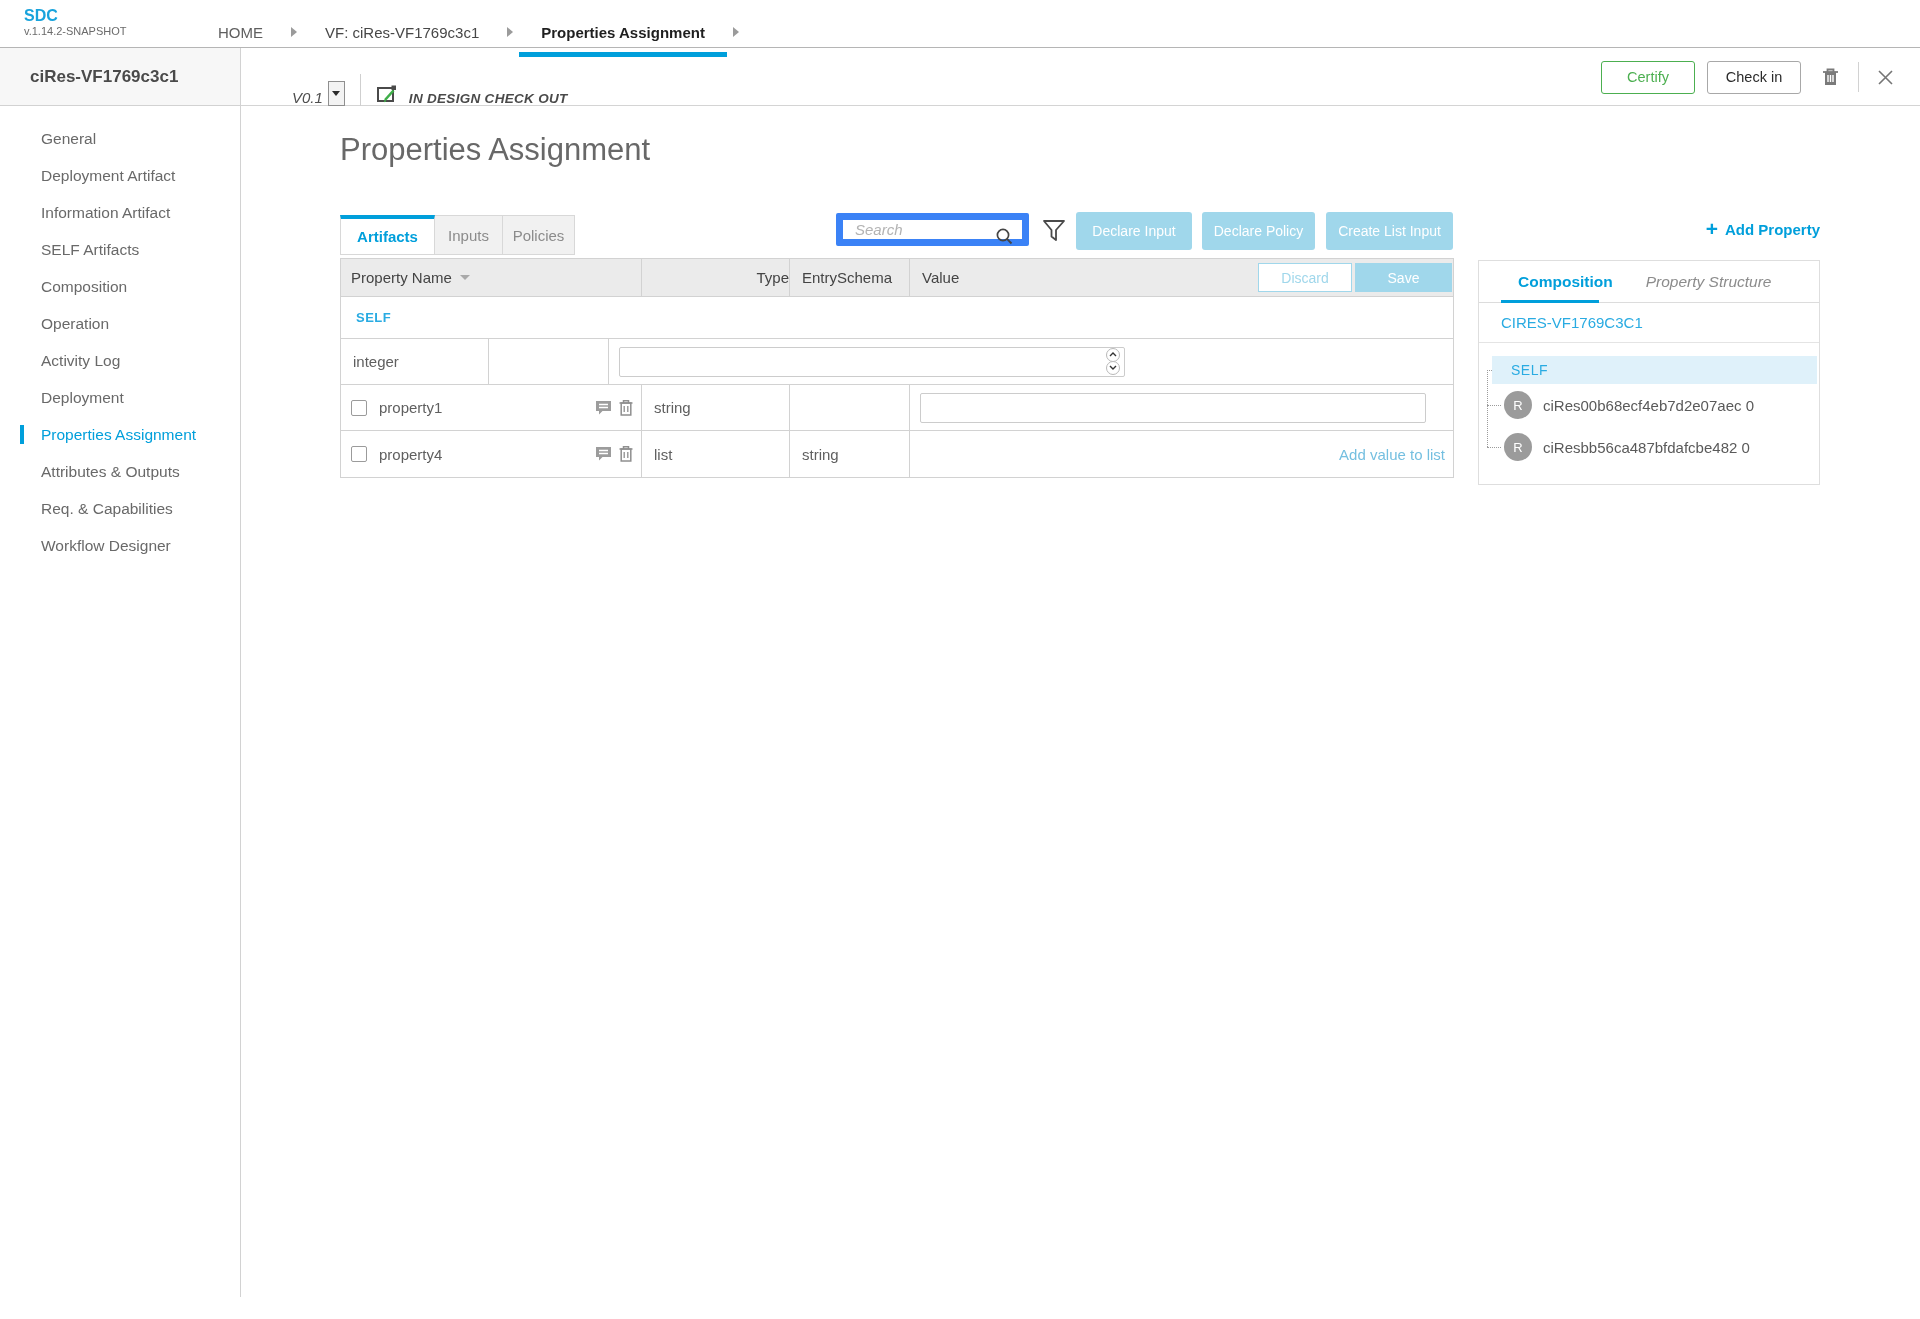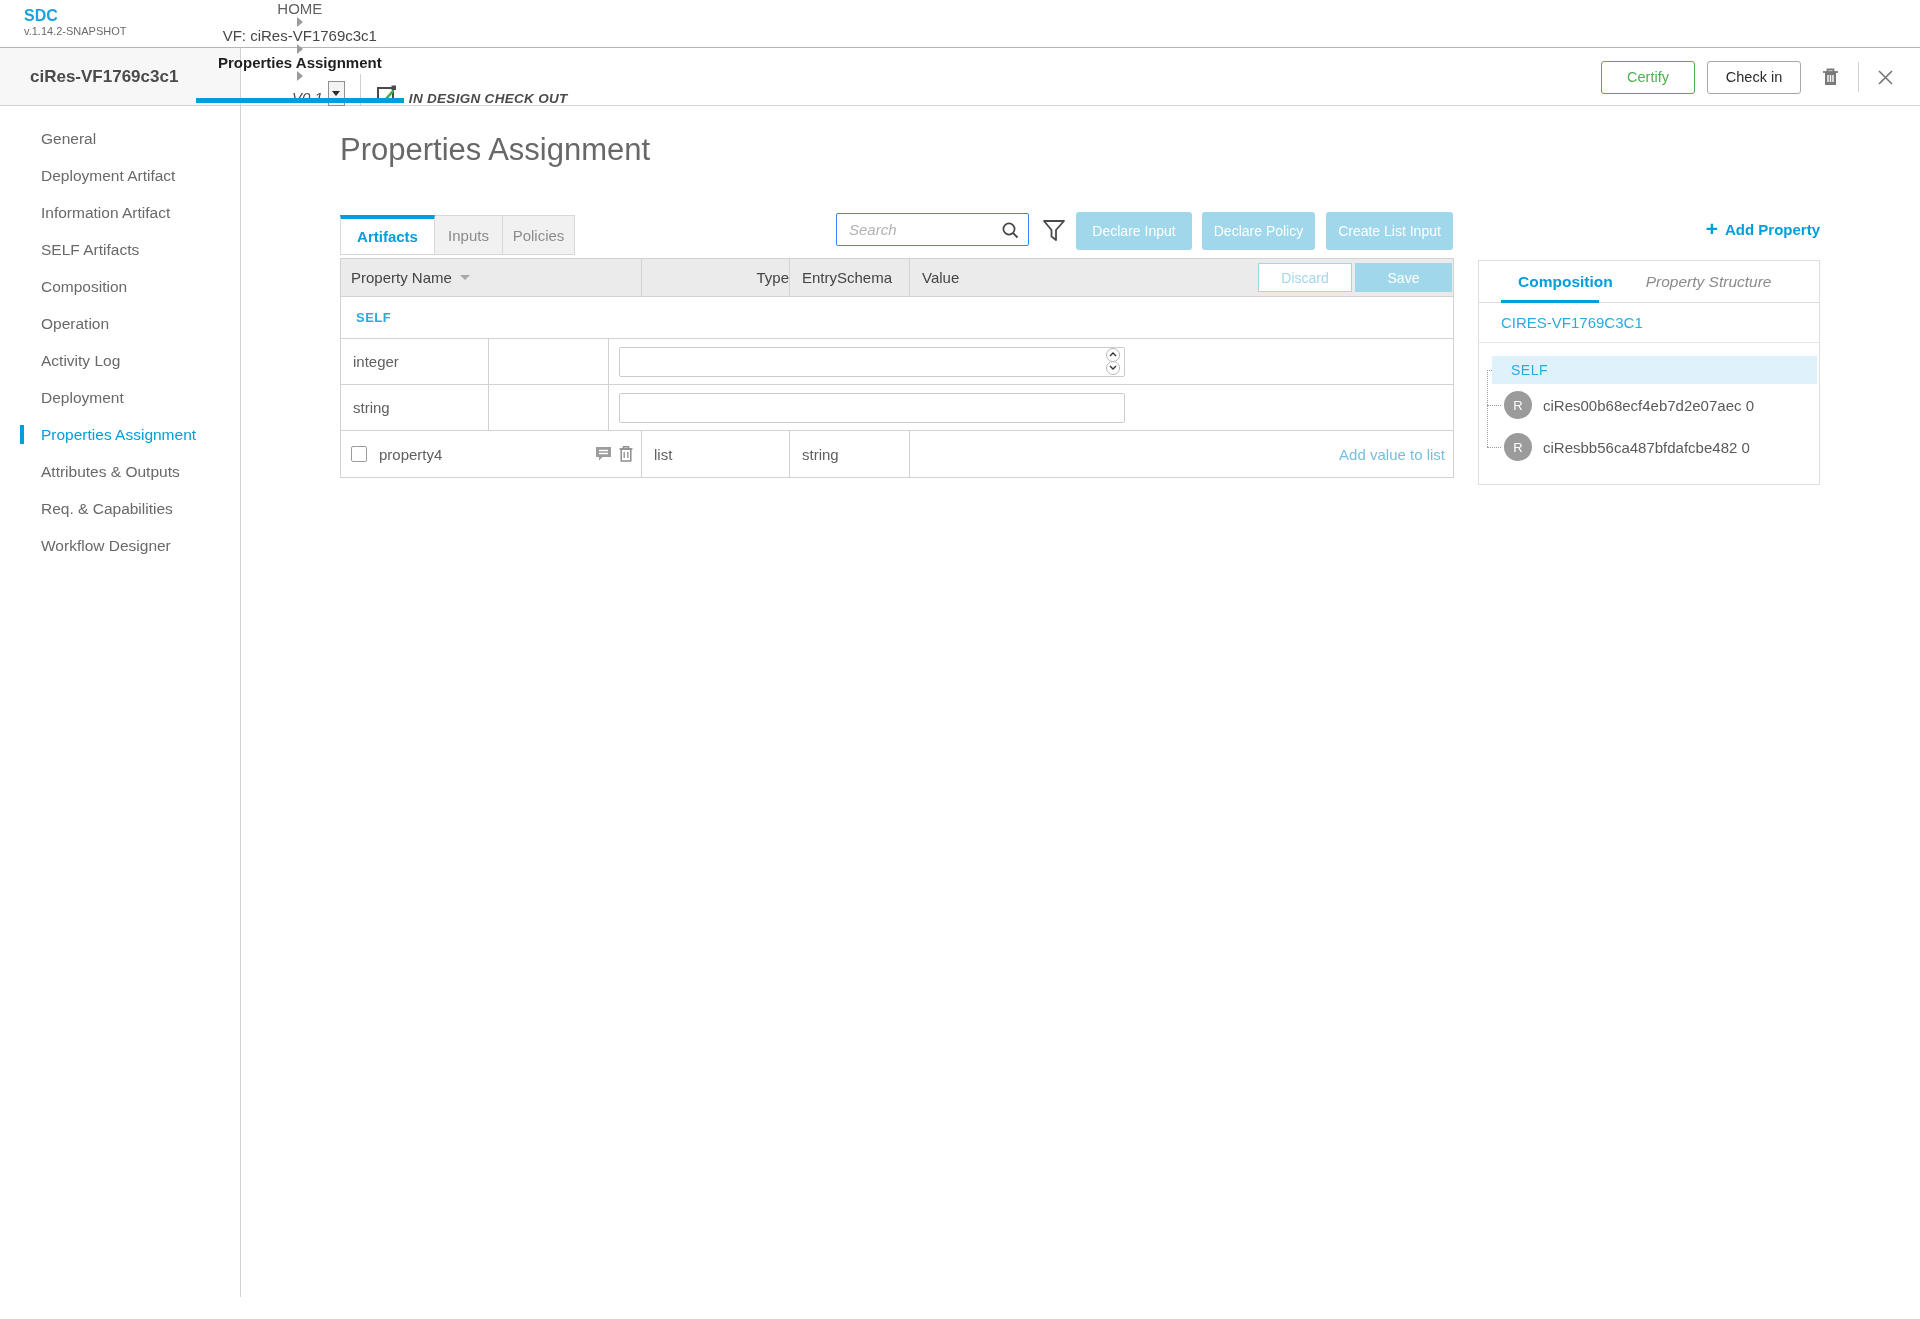--- a/index.html
+++ b/index.html
@@ -6,21 +6,21 @@
   html,body { background:#fff; }
   body { font-family:"Liberation Sans","DejaVu Sans",sans-serif; color:#4a4a4a; }
   .page { position:relative; width:1920px; height:1297px; background:#fff; overflow:hidden; }
 
   
   .topnav { position:absolute; left:0; top:0; width:1920px; height:48px; background:#fff;
             border-bottom:1px solid #b5b5b5; z-index:5; }
   .logo { position:absolute; left:24px; top:7px; cursor:pointer; }
   .logo-name { color:#18a3dc; font-weight:bold; font-size:16px; line-height:17px; }
   .logo-ver { color:#6b6b6b; font-size:11px; line-height:14px; }
-  .crumbs { position:absolute; left:212px; top:0; height:48px; display:flex; align-items:center;flex-direction:column; }
+  .crumbs { position:absolute; left:212px; top:8px; height:48px; display:flex; align-items:center; }
   .crumb { font-size:15px; color:#5f5f5f; cursor:pointer; position:relative; height:48px;
            display:flex; align-items:center; padding:0 6px; }
   .crumb.mid { color:#474747; }
   .crumb.active { color:#1f1f1f; font-weight:bold; }
   .crumb-underline { position:absolute; left:-16px; right:-16px; top:44px; height:5px; background:#009fdb; }
   .crumb-sep { width:0; height:0; border-left:6px solid #9b9b9b; border-top:5px solid transparent;
                border-bottom:5px solid transparent; margin:0 22px; }
 
   
   .sidebar { position:absolute; left:0; top:48px; width:241px; height:1271px; background:#fff;
@@ -61,21 +61,21 @@
   .tabs { position:absolute; left:99px; top:109px; display:flex; }
   .tab { height:40px; display:flex; align-items:center; justify-content:center; font-size:15px;
          border:1px solid #d8d8d8; background:#f1f1f1; color:#8b8b8b; cursor:pointer; }
   .tab + .tab { border-left:none; }
   .tab.active { background:#fff; color:#009fdb; font-weight:bold; border-top:4px solid #009fdb; }
   .tab-properties { width:95px; }
   .tab-inputs { width:68px; }
   .tab-policies { width:72px; }
 
   .search-wrap { position:absolute; left:595px; top:107px; width:193px; height:33px;
-                 border:1px solid #3b82f6; border-radius:2px; background:#fff; }
+                 border:7px solid #3b82f6; border-radius:2px; background:#fff; }
   .search-input { position:absolute; left:0; top:0; width:100%; height:100%; border:none; outline:none;
                   padding:0 34px 0 12px; font-size:15px; font-style:italic; color:#555; font-family:inherit; background:transparent; }
   .search-input::placeholder { color:#b3b3b3; font-style:italic; }
   .search-icon { position:absolute; right:8px; top:7px; cursor:pointer; }
   .filter-icon { position:absolute; left:800px; top:111px; cursor:pointer; }
 
   .action-btn { position:absolute; top:106px; height:38px; background:#a0d7eb; color:#fff; border:none;
                 border-radius:3px; font-size:14px; font-family:inherit; cursor:pointer; }
   .btn-declare-input { left:835px; width:116px; }
   .btn-declare-policy { left:961px; width:113px; }
@@ -311,20 +311,38 @@
                 <svg width="8" height="5" viewBox="0 0 8 5">
                     <path d="M1 1 L4 4 L7 1" stroke="#333" stroke-width="1.4" fill="none"></path>
                   </svg>
               </span>
             </span>
           </span>
         </div>
       </div>
 
       <div class="t-row">
+        <div class="td td-name">
+          <input type="checkbox" class="row-check" style="">
+          <span class="prop-name">property1</span>
+          <span class="cell-icon">
+            <svg width="17" height="16" viewBox="0 0 17 16">
+              <path d="M1 1 h15 v10 h-8.5 L4 14.5 V11 H1 z" fill="#9c9c9c"></path>
+              <path d="M4 4.5 h9 M4 7.5 h9" stroke="#fff" stroke-width="1.3"></path>
+            </svg>
+          </span>
+          <span class="cell-icon">
+            <svg width="16" height="18" viewBox="0 0 16 18">
+              <path d="M1.5 4 h13" stroke="#8f8f8f" stroke-width="1.5" fill="none"></path>
+              <path d="M5.5 4 V1.8 h5 V4" stroke="#8f8f8f" stroke-width="1.5" fill="none"></path>
+              <rect x="3.2" y="4" width="9.6" height="12" fill="none" stroke="#8f8f8f" stroke-width="1.5"></rect>
+              <path d="M6.2 7 v6 M9.8 7 v6" stroke="#8f8f8f" stroke-width="1.3"></path>
+            </svg>
+          </span>
+        </div>
         <div class="td td-type">string</div>
         <div class="td td-entry"></div>
         <div class="td td-value">
           <input type="text" class="val-input" value="" style="">
         </div>
       </div>
 
       <div class="t-row">
         <div class="td td-name">
           <input type="checkbox" class="row-check" style="">

